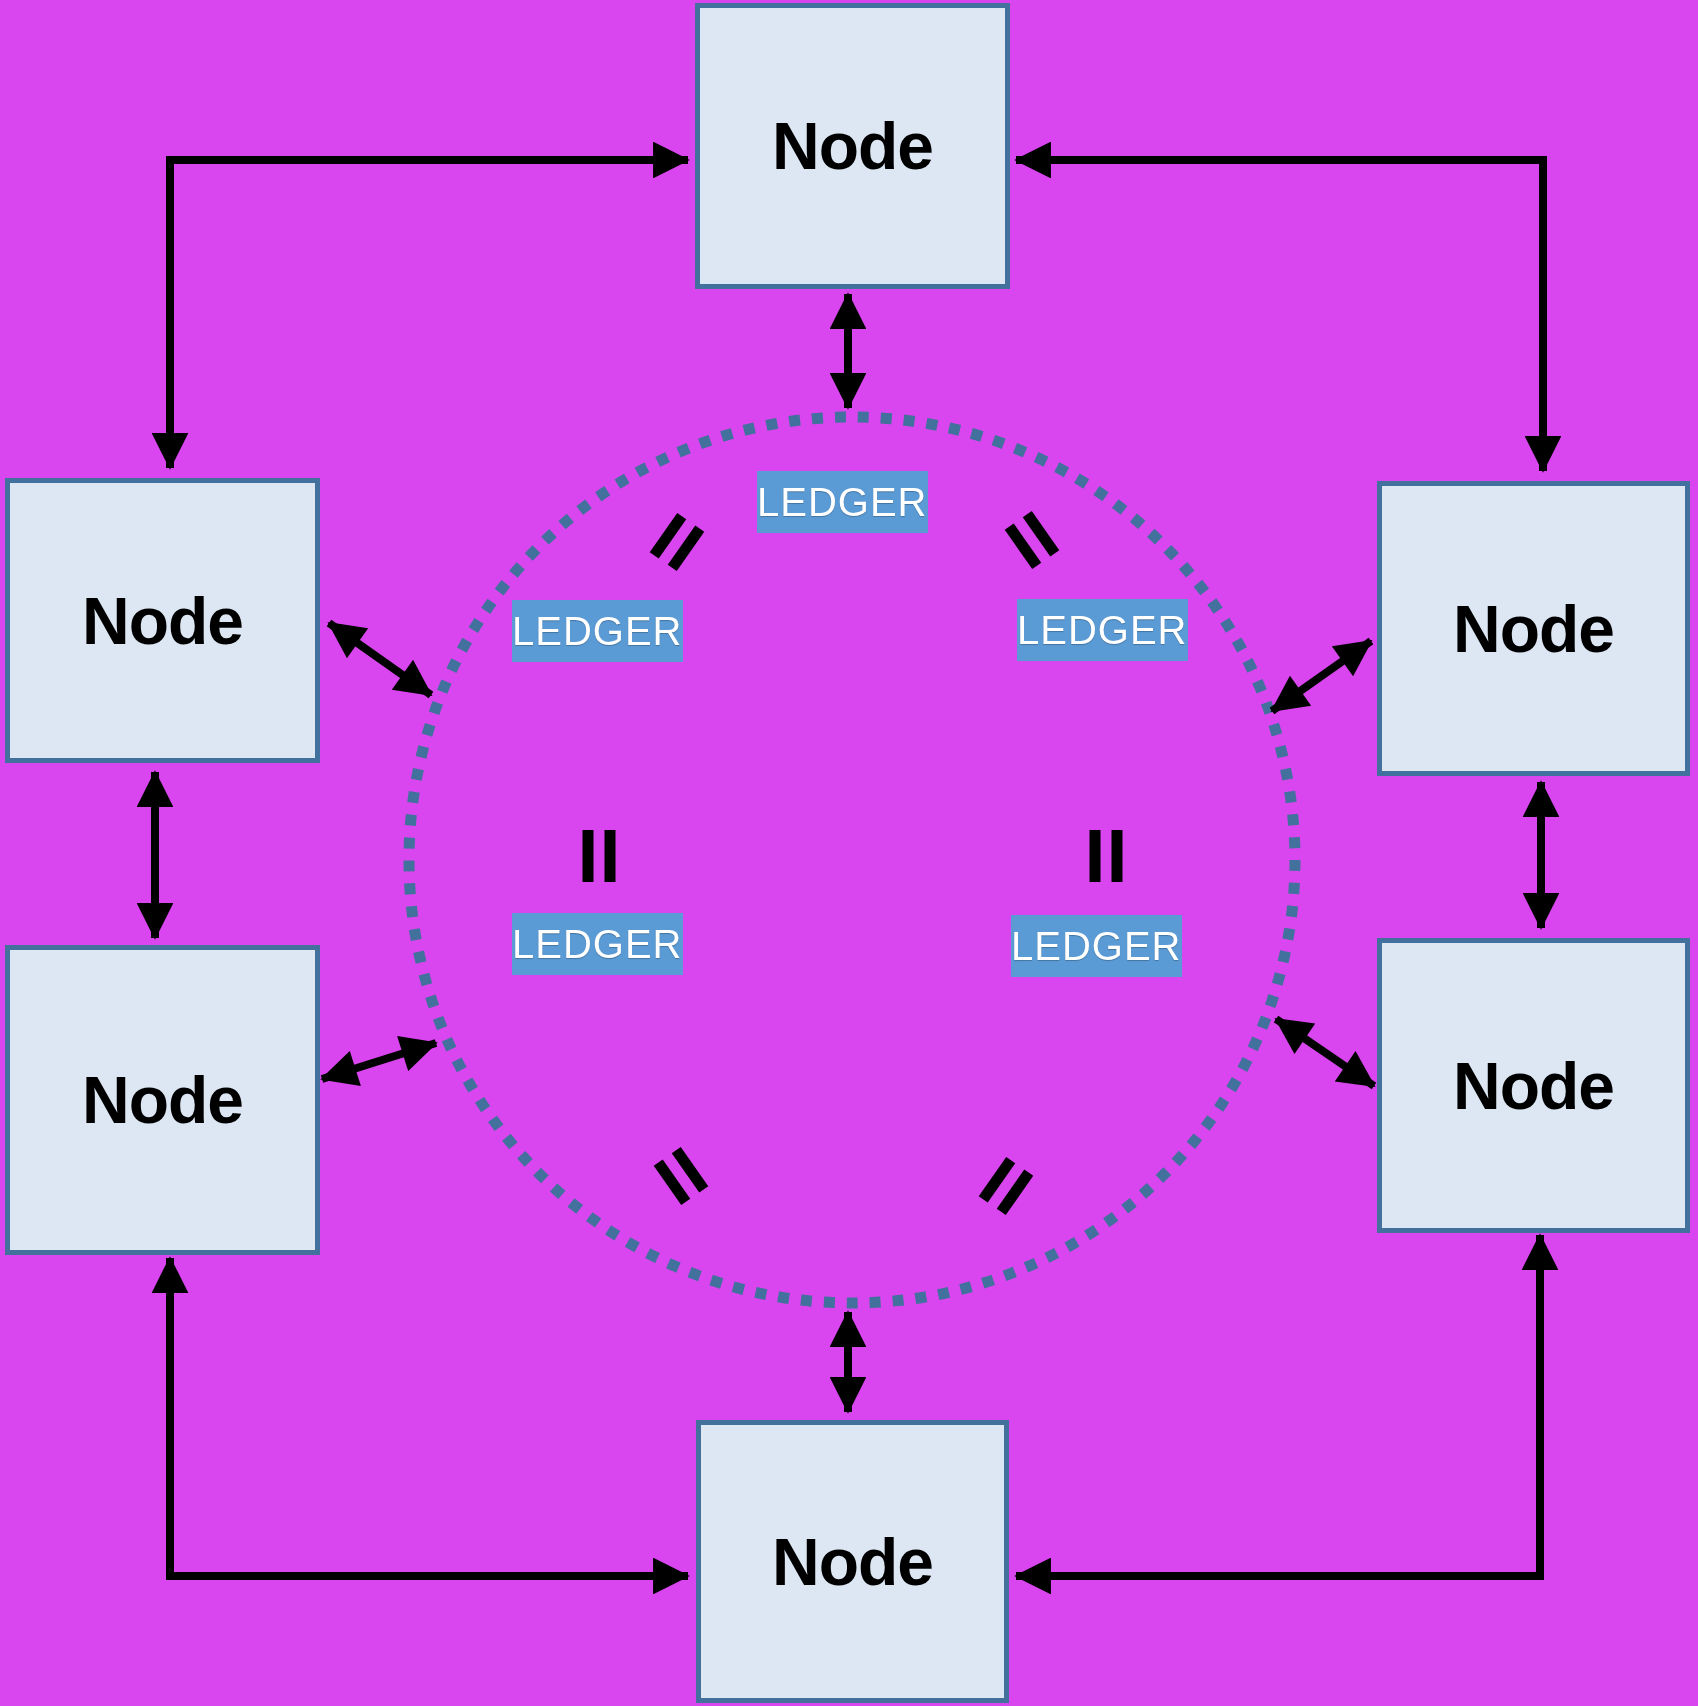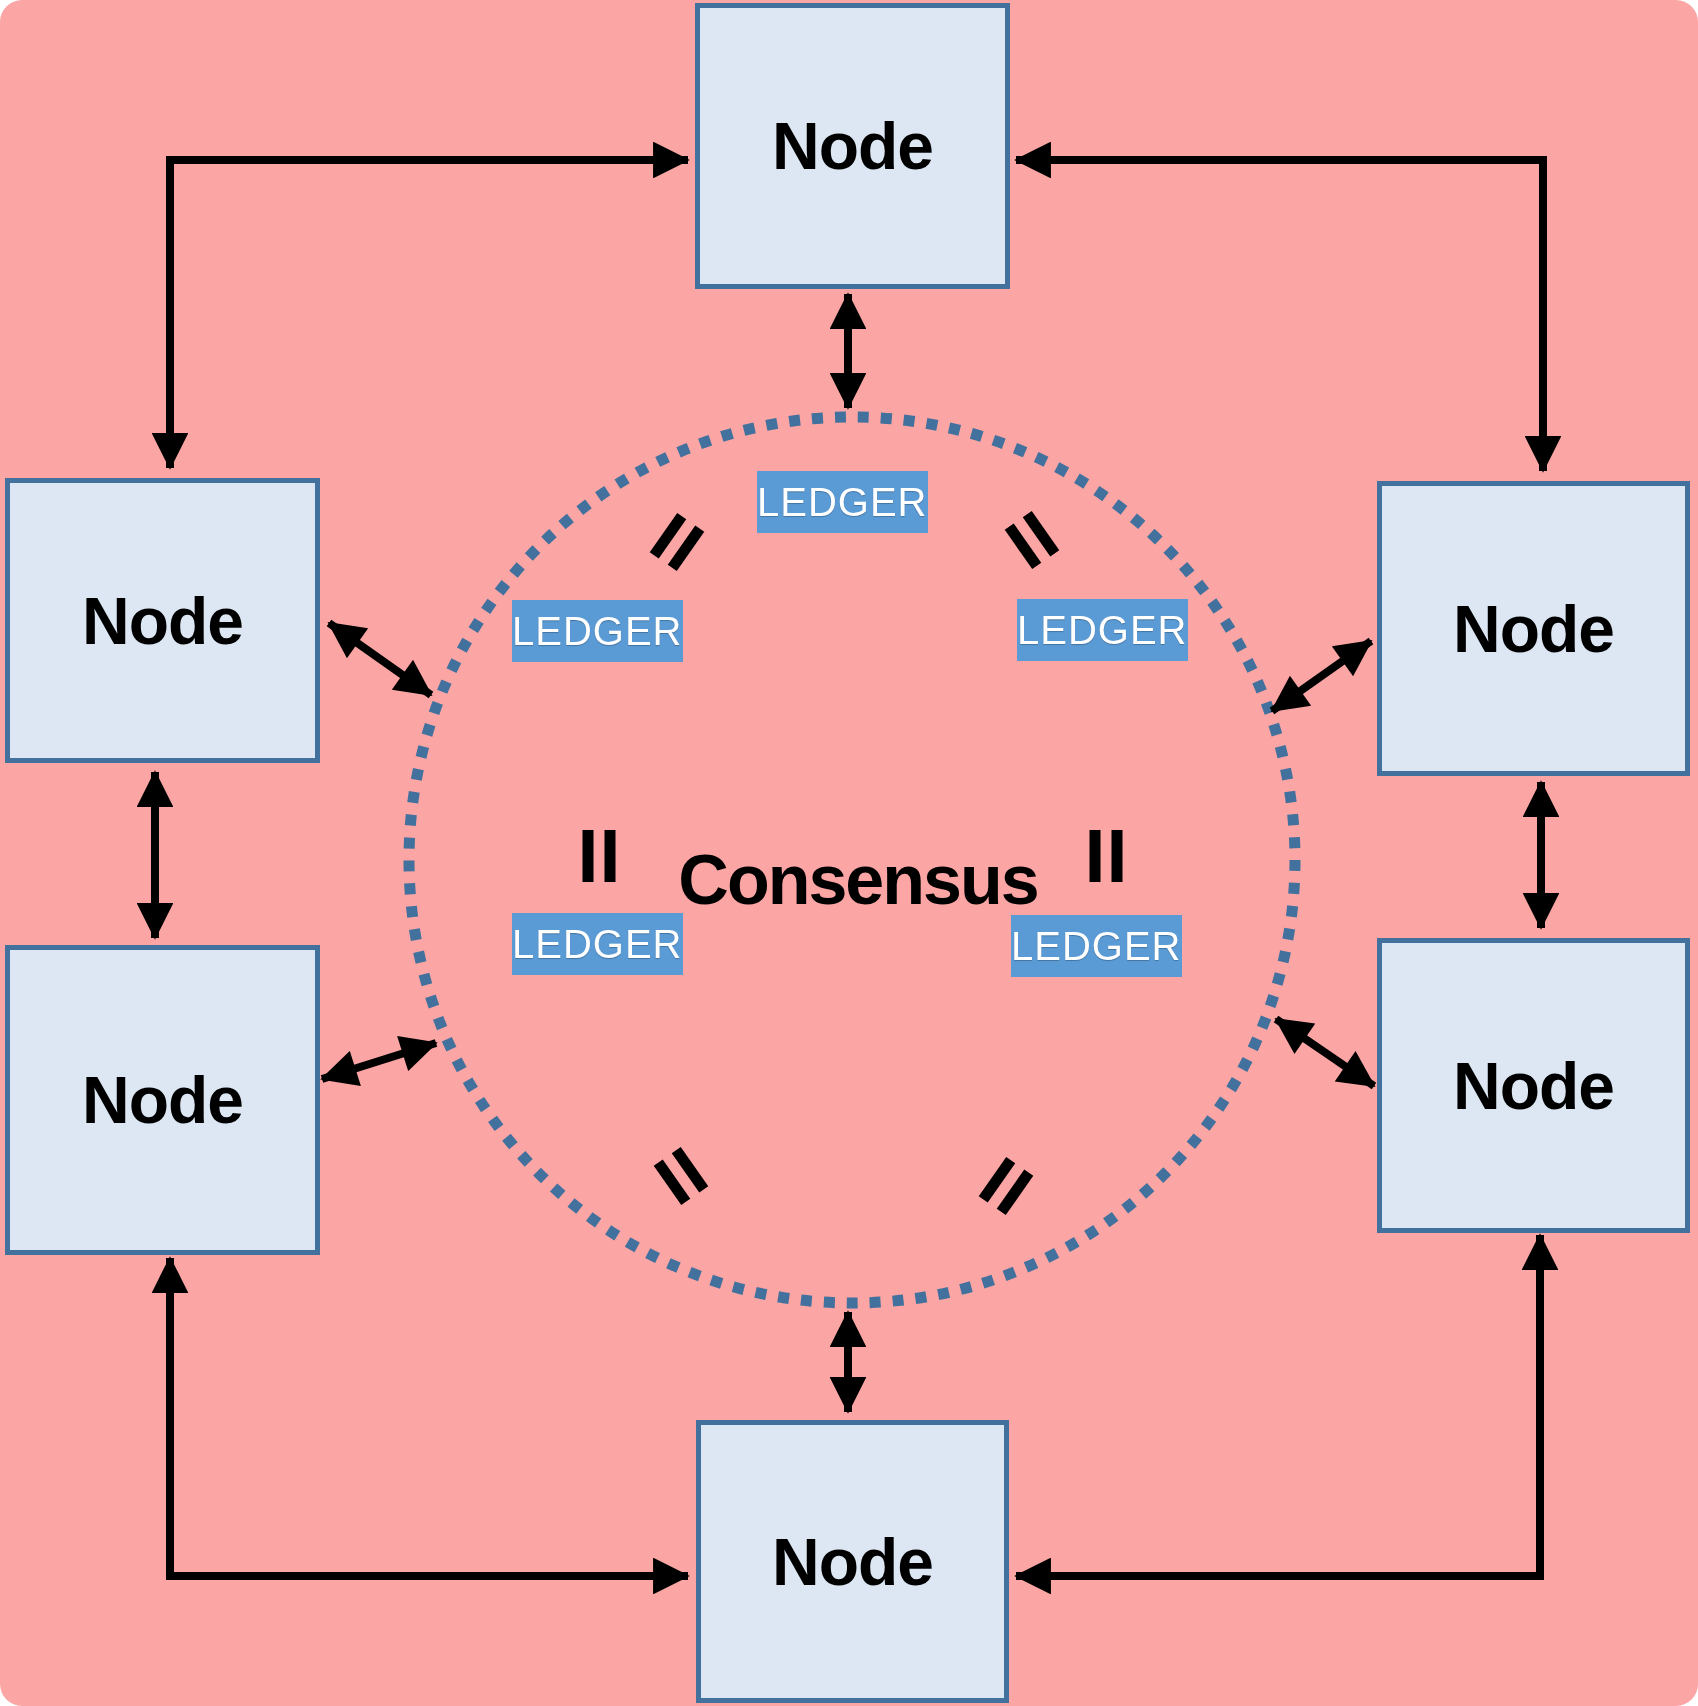--- a/index.html
+++ b/index.html
@@ -1,22 +1,21 @@
 <!DOCTYPE html>
 <html><head>
 <meta charset="utf-8">
 <style>
   html,body{margin:0;padding:0;background:#ffffff;}
   #canvas{
     position:relative;
     width:1698px;height:1706px;
-    background:#fca5a5;
+    background:#d946ef;
     font-family:"Liberation Sans", sans-serif;
     overflow:hidden;
-    border-radius:22px;
   }
   #connector-layer{position:absolute;left:0;top:0;width:1698px;height:1706px;}
   .node{
     position:absolute;
     background:#dce7f3;
     border:5px solid #41719c;
     box-sizing:border-box;
     display:flex;align-items:center;justify-content:center;
     font-size:66px;font-weight:bold;color:#000;
     letter-spacing:-1px;
@@ -146,15 +145,14 @@
     <div class="ledger-header">LEDGER</div>
     <div class="ledger-row row-light"></div>
     <div class="ledger-row row-lighter"></div>
   </div>
   <div class="ledger" style="left:1011px;top:915px;width:179px;">
     <div class="ledger-header">LEDGER</div>
     <div class="ledger-row row-light"></div>
     <div class="ledger-row row-lighter"></div>
   </div>
 
-  <div id="consensus-label">Consensus</div>
 
 </div>
 
 </body></html>

